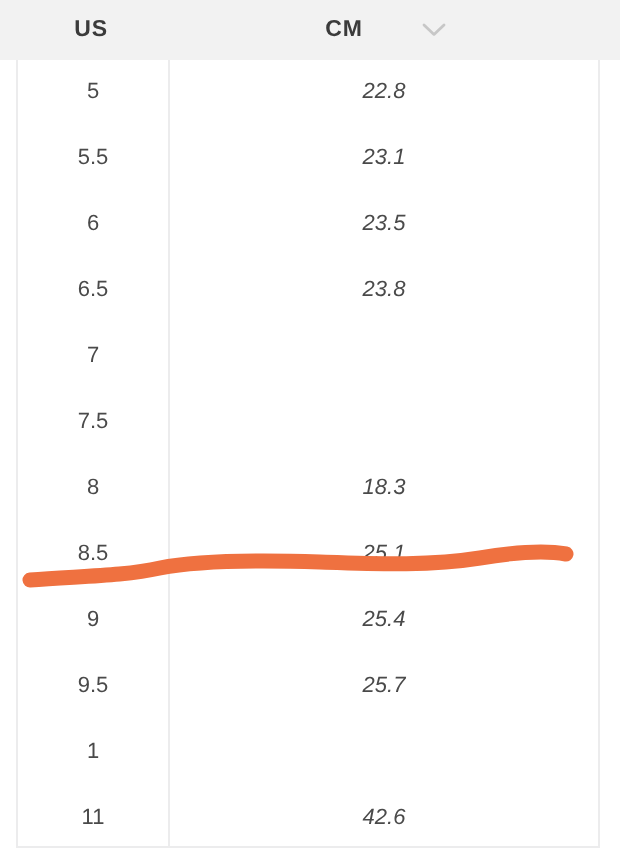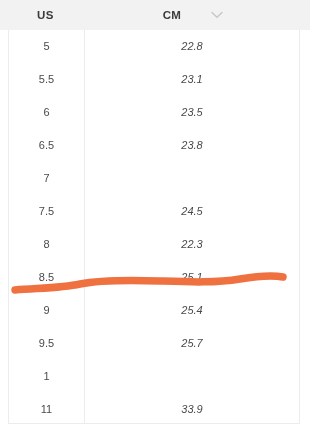--- a/index.html
+++ b/index.html
@@ -155,44 +155,43 @@
         </div>
         <div class="row" style="top: 99px;">
           <div class="cell cell-us">6.5</div>
           <div class="cell cell-cm">23.8</div>
         </div>
         <div class="row" style="top: 132px;">
           <div class="cell cell-us">7</div>
         </div>
         <div class="row" style="top: 165px;">
           <div class="cell cell-us">7.5</div>
-          <div class="cell cell-cm">24.5</div>
         </div>
         <div class="row" style="top: 198px;">
           <div class="cell cell-us">8</div>
-          <div class="cell cell-cm">22.3</div>
+          <div class="cell cell-cm">18.3</div>
         </div>
         <div class="row" style="top: 231px;">
           <div class="cell cell-us">8.5</div>
           <div class="cell cell-cm">25.1</div>
         </div>
         <div class="row" style="top: 264px;">
           <div class="cell cell-us">9</div>
           <div class="cell cell-cm">25.4</div>
         </div>
         <div class="row" style="top: 297px;">
           <div class="cell cell-us">9.5</div>
           <div class="cell cell-cm">25.7</div>
         </div>
         <div class="row" style="top: 330px;">
           <div class="cell cell-us">1</div>
         </div>
         <div class="row" style="top: 363px;">
           <div class="cell cell-us">11</div>
-          <div class="cell cell-cm">33.9</div>
+          <div class="cell cell-cm">42.6</div>
         </div>
       </div>
   </div>
 
   <div class="annotation-layer">
     <svg width="310" height="430" viewBox="0 0 310 430" aria-hidden="true">
       <path id="annotation-path" d="M15,290 C40,288 62,288 80,284 C100,280 130,280 160,281
                C190,282 215,283 240,279 C258,276 272,275 283,277" fill="none" stroke="#ef7140" stroke-width="7.5" stroke-linecap="round" stroke-linejoin="round"></path>
     </svg>
   </div>

